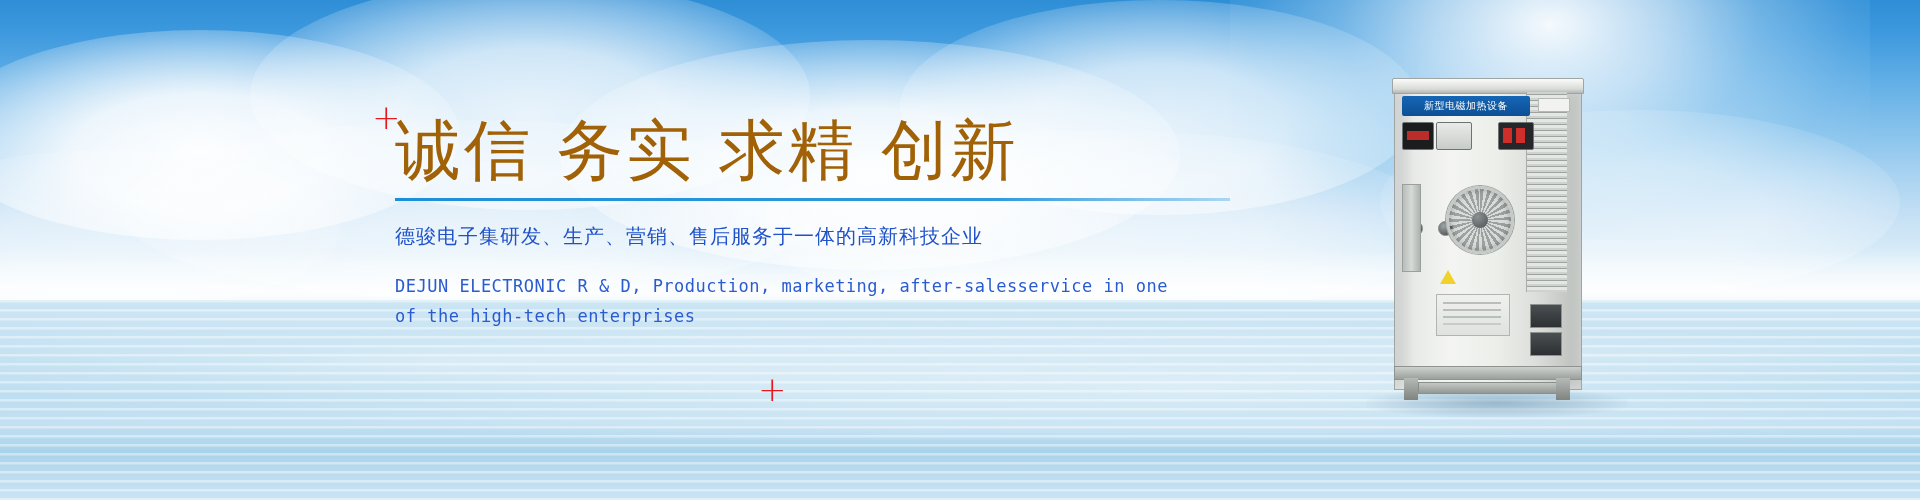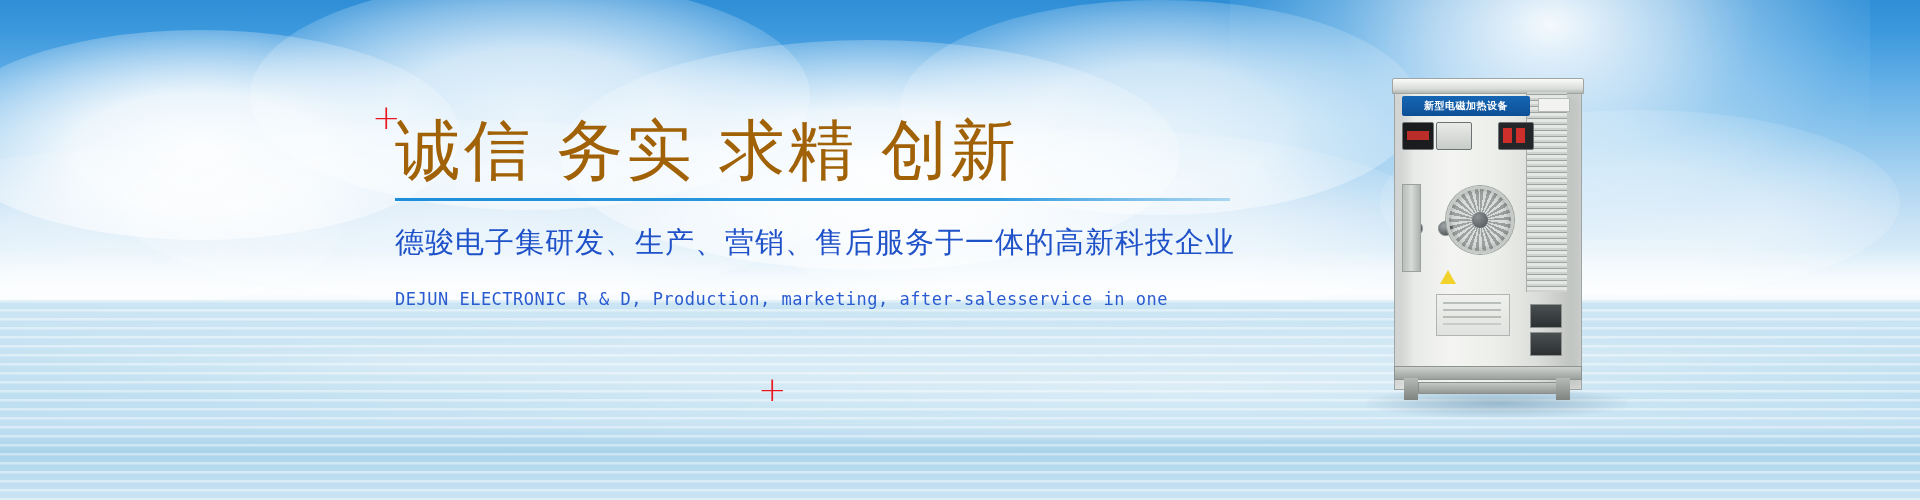--- a/index.html
+++ b/index.html
@@ -138,21 +138,21 @@
     font-family: "DejaVu Sans Mono", "Liberation Mono", monospace;
   }
   .divider {
     margin-top: 14px;
     width: 835px;
     height: 3px;
     background: linear-gradient(to right, #1d8fd8 0%, #2f9ade 72%, rgba(47,154,222,0.35) 100%);
   }
   .sub-cn {
     color: #1f51c8;
-    font-size: 29px;
+    font-size: 20px;
     letter-spacing: 1px;
     margin-top: 22px;
     white-space: nowrap;
     font-family: "DejaVu Sans", "Liberation Sans", sans-serif;
   }
   .sub-en {
     color: #2a5bd0;
     font-size: 17px;
     line-height: 1.75;
     letter-spacing: 0.5px;
@@ -217,21 +217,20 @@
     display: flex;
     align-items: center;
     justify-content: center;
   }
   .m-label span {
     color: #ffffff;
     font-size: 10px;
     letter-spacing: 0.5px;
     white-space: nowrap;
     font-family: "DejaVu Sans", sans-serif;
-    font-weight: bold;
   }
   
   .m-tag {
     position: absolute;
     left: 158px; top: 32px;
     width: 30px; height: 12px;
     background: #f2f3f0;
     border: 1px solid #b6bab7;
   }
   
@@ -395,20 +394,21 @@
 
   <div class="plus plus-1">+</div>
   <div class="plus plus-2">+</div>
 
   <div class="text-block">
     <div class="headline">诚信 务实 求精 创新</div>
     <div class="divider"></div>
     <div class="sub-cn">德骏电子集研发、生产、营销、售后服务于一体的高新科技企业</div>
     <div class="sub-en">
       <div>DEJUN ELECTRONIC R &amp; D, Production, marketing, after-salesservice in one</div>
+      <div>of the high-tech enterprises</div>
     </div>
   </div>
 
   <div class="machine">
     <div class="m-shadow"></div>
     <div class="m-body"></div>
     <div class="m-top"></div>
     <div class="m-grille"></div>
     <div class="m-label">
       <span>新型电磁加热设备</span>

